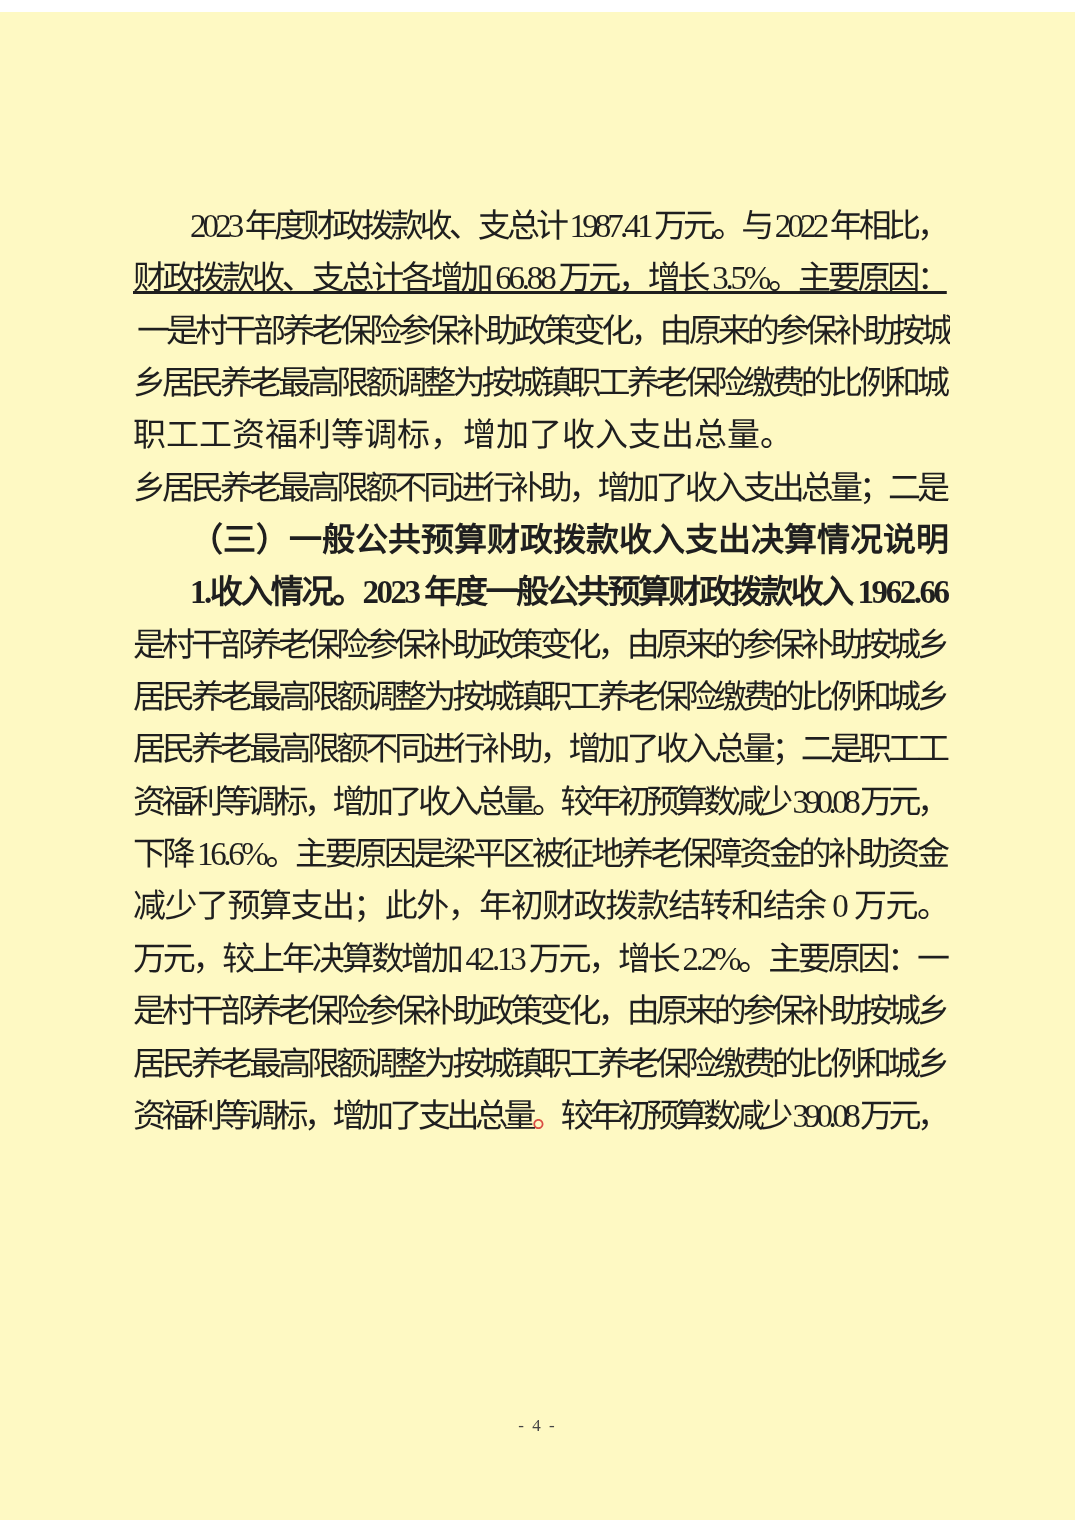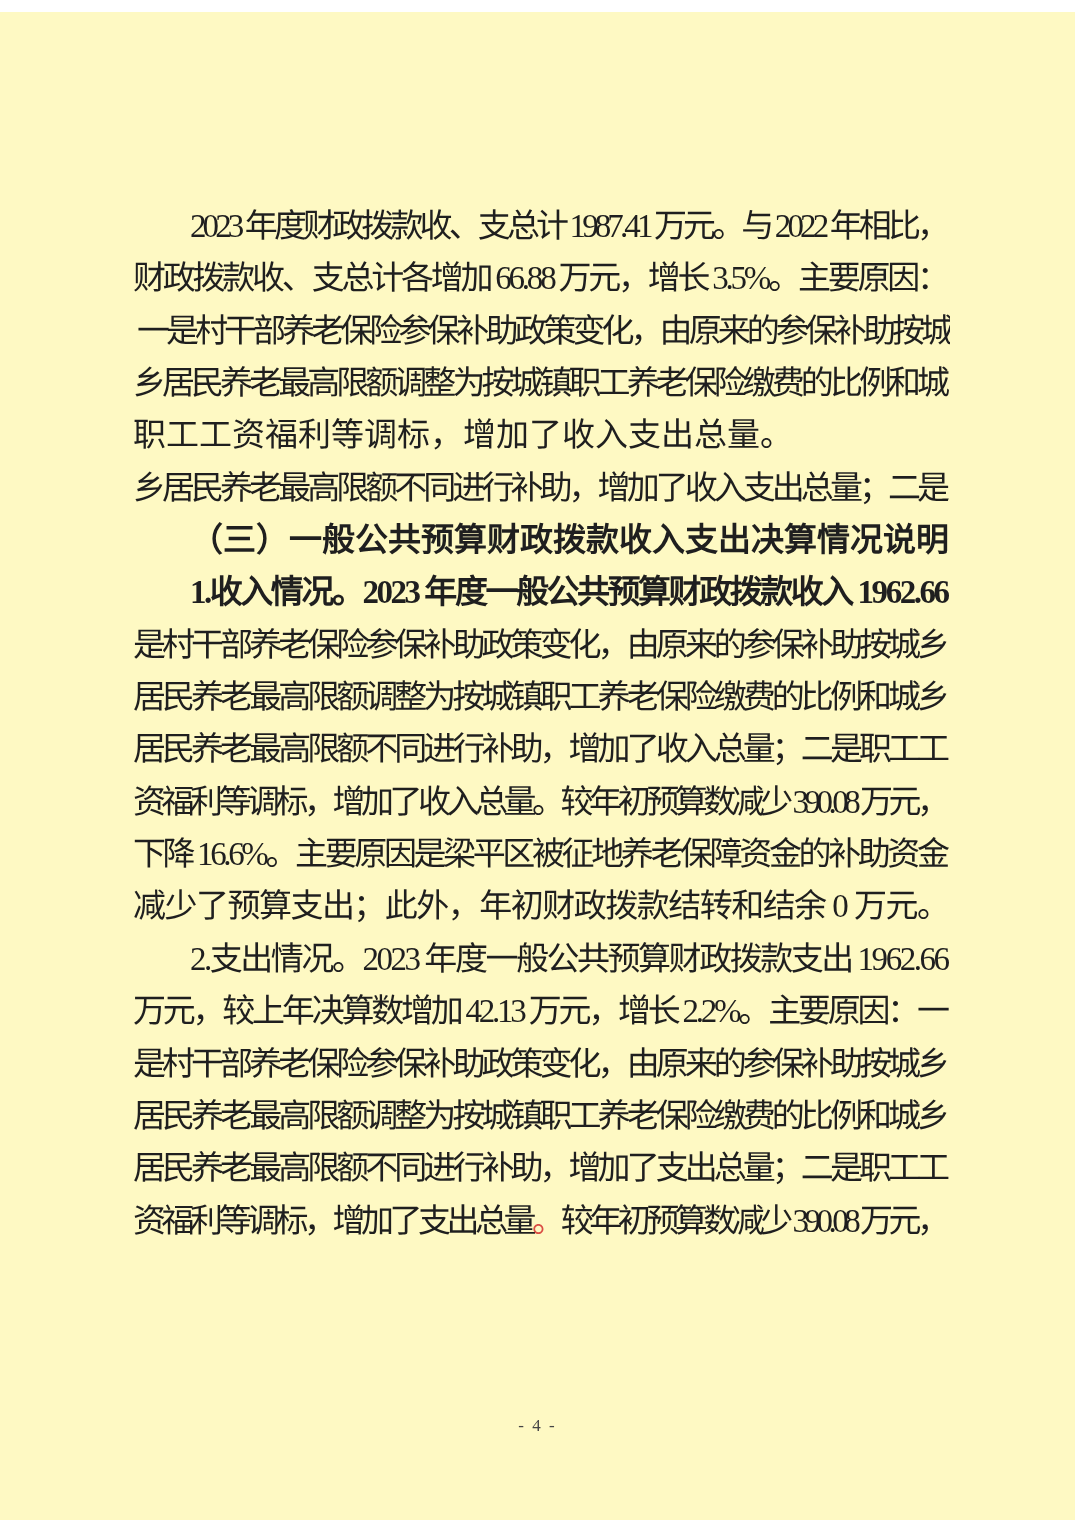--- a/index.html
+++ b/index.html
@@ -43,34 +43,32 @@
     letter-spacing: 2px;
     color: #454545;
   }
 </style>
 </head>
 <body>
 
 <div class="page">
   <div class="doc-body">
       <div class="line indent" style="letter-spacing: -3.88158px;"><span class="in"><span>2023 年度财政拨款收、支总计 1987.41 万元。与 2022 年相比，</span></span></div>
-      <div class="line" style="letter-spacing: -3.22794px;"><span class="in"><span>财政拨款收、支总计各增加 66.88 万元，增长 3.5%。主要原因：</span></span></div>
+      <div class="line" style="letter-spacing: -3.22794px; text-decoration: underline;"><span class="in"><span>财政拨款收、支总计各增加 66.88 万元，增长 3.5%。主要原因：</span></span></div>
       <div class="line" style="letter-spacing: -3.96296px; text-align: right;"><span class="in"><span>一是村干部养老保险参保补助政策变化，由原来的参保补助按城</span></span></div>
       <div class="line" style="letter-spacing: -3.96296px;"><span class="in"><span>乡居民养老最高限额调整为按城镇职工养老保险缴费的比例和城</span></span></div>
       <div class="line"><span class="in"><span>职工工资福利等调标，增加了收入支出总量。</span></span></div>
       <div class="line" style="letter-spacing: -3.96296px;"><span class="in"><span>乡居民养老最高限额不同进行补助，增加了收入支出总量；二是</span></span></div>
       <div class="line indent bold"><span class="in"><span>（三）一般公共预算财政拨款收入支出决算情况说明</span></span></div>
       <div class="line indent" style="letter-spacing: -2.4697px; font-weight: bold;"><span class="in"><span>1.收入情况。2023 年度一般公共预算财政拨款收入 1962.66</span></span></div>
       <div class="line" style="letter-spacing: -3.96296px;"><span class="in"><span>是村干部养老保险参保补助政策变化，由原来的参保补助按城乡</span></span></div>
       <div class="line" style="letter-spacing: -3.96296px;"><span class="in"><span>居民养老最高限额调整为按城镇职工养老保险缴费的比例和城乡</span></span></div>
       <div class="line" style="letter-spacing: -3.96296px;"><span class="in"><span>居民养老最高限额不同进行补助，增加了收入总量；二是职工工</span></span></div>
       <div class="line" style="letter-spacing: -4.49242px;"><span class="in"><span>资福利等调标，增加了收入总量。较年初预算数减少 390.08 万元，</span></span></div>
       <div class="line" style="letter-spacing: -3.38333px;"><span class="in"><span>下降 16.6%。主要原因是梁平区被征地养老保障资金的补助资金</span></span></div>
       <div class="line" style="letter-spacing: -1.51852px;"><span class="in"><span>减少了预算支出；此外，年初财政拨款结转和结余 0 万元。</span></span></div>
-      <div class="line indent" style="letter-spacing: -2.4697px;"><span class="in"><span>2.支出情况。2023 年度一般公共预算财政拨款支出 1962.66</span></span></div>
       <div class="line" style="letter-spacing: -3.22794px;"><span class="in"><span>万元，较上年决算数增加 42.13 万元，增长 2.2%。主要原因：一</span></span></div>
       <div class="line" style="letter-spacing: -3.96296px;"><span class="in"><span>是村干部养老保险参保补助政策变化，由原来的参保补助按城乡</span></span></div>
       <div class="line" style="letter-spacing: -3.96296px;"><span class="in"><span>居民养老最高限额调整为按城镇职工养老保险缴费的比例和城乡</span></span></div>
-      <div class="line" style="letter-spacing: -3.96296px;"><span class="in"><span>居民养老最高限额不同进行补助，增加了支出总量；二是职工工</span></span></div>
       <div class="line" style="letter-spacing: -4.49242px;"><span class="in"><span>资福利等调标，增加了支出总量</span><span style="color: rgb(218, 78, 68);">。</span><span>较年初预算数减少 390.08 万元，</span></span></div>
     </div>
   <div class="page-number">- 4 -</div>
 </div>
 
 </body></html>

